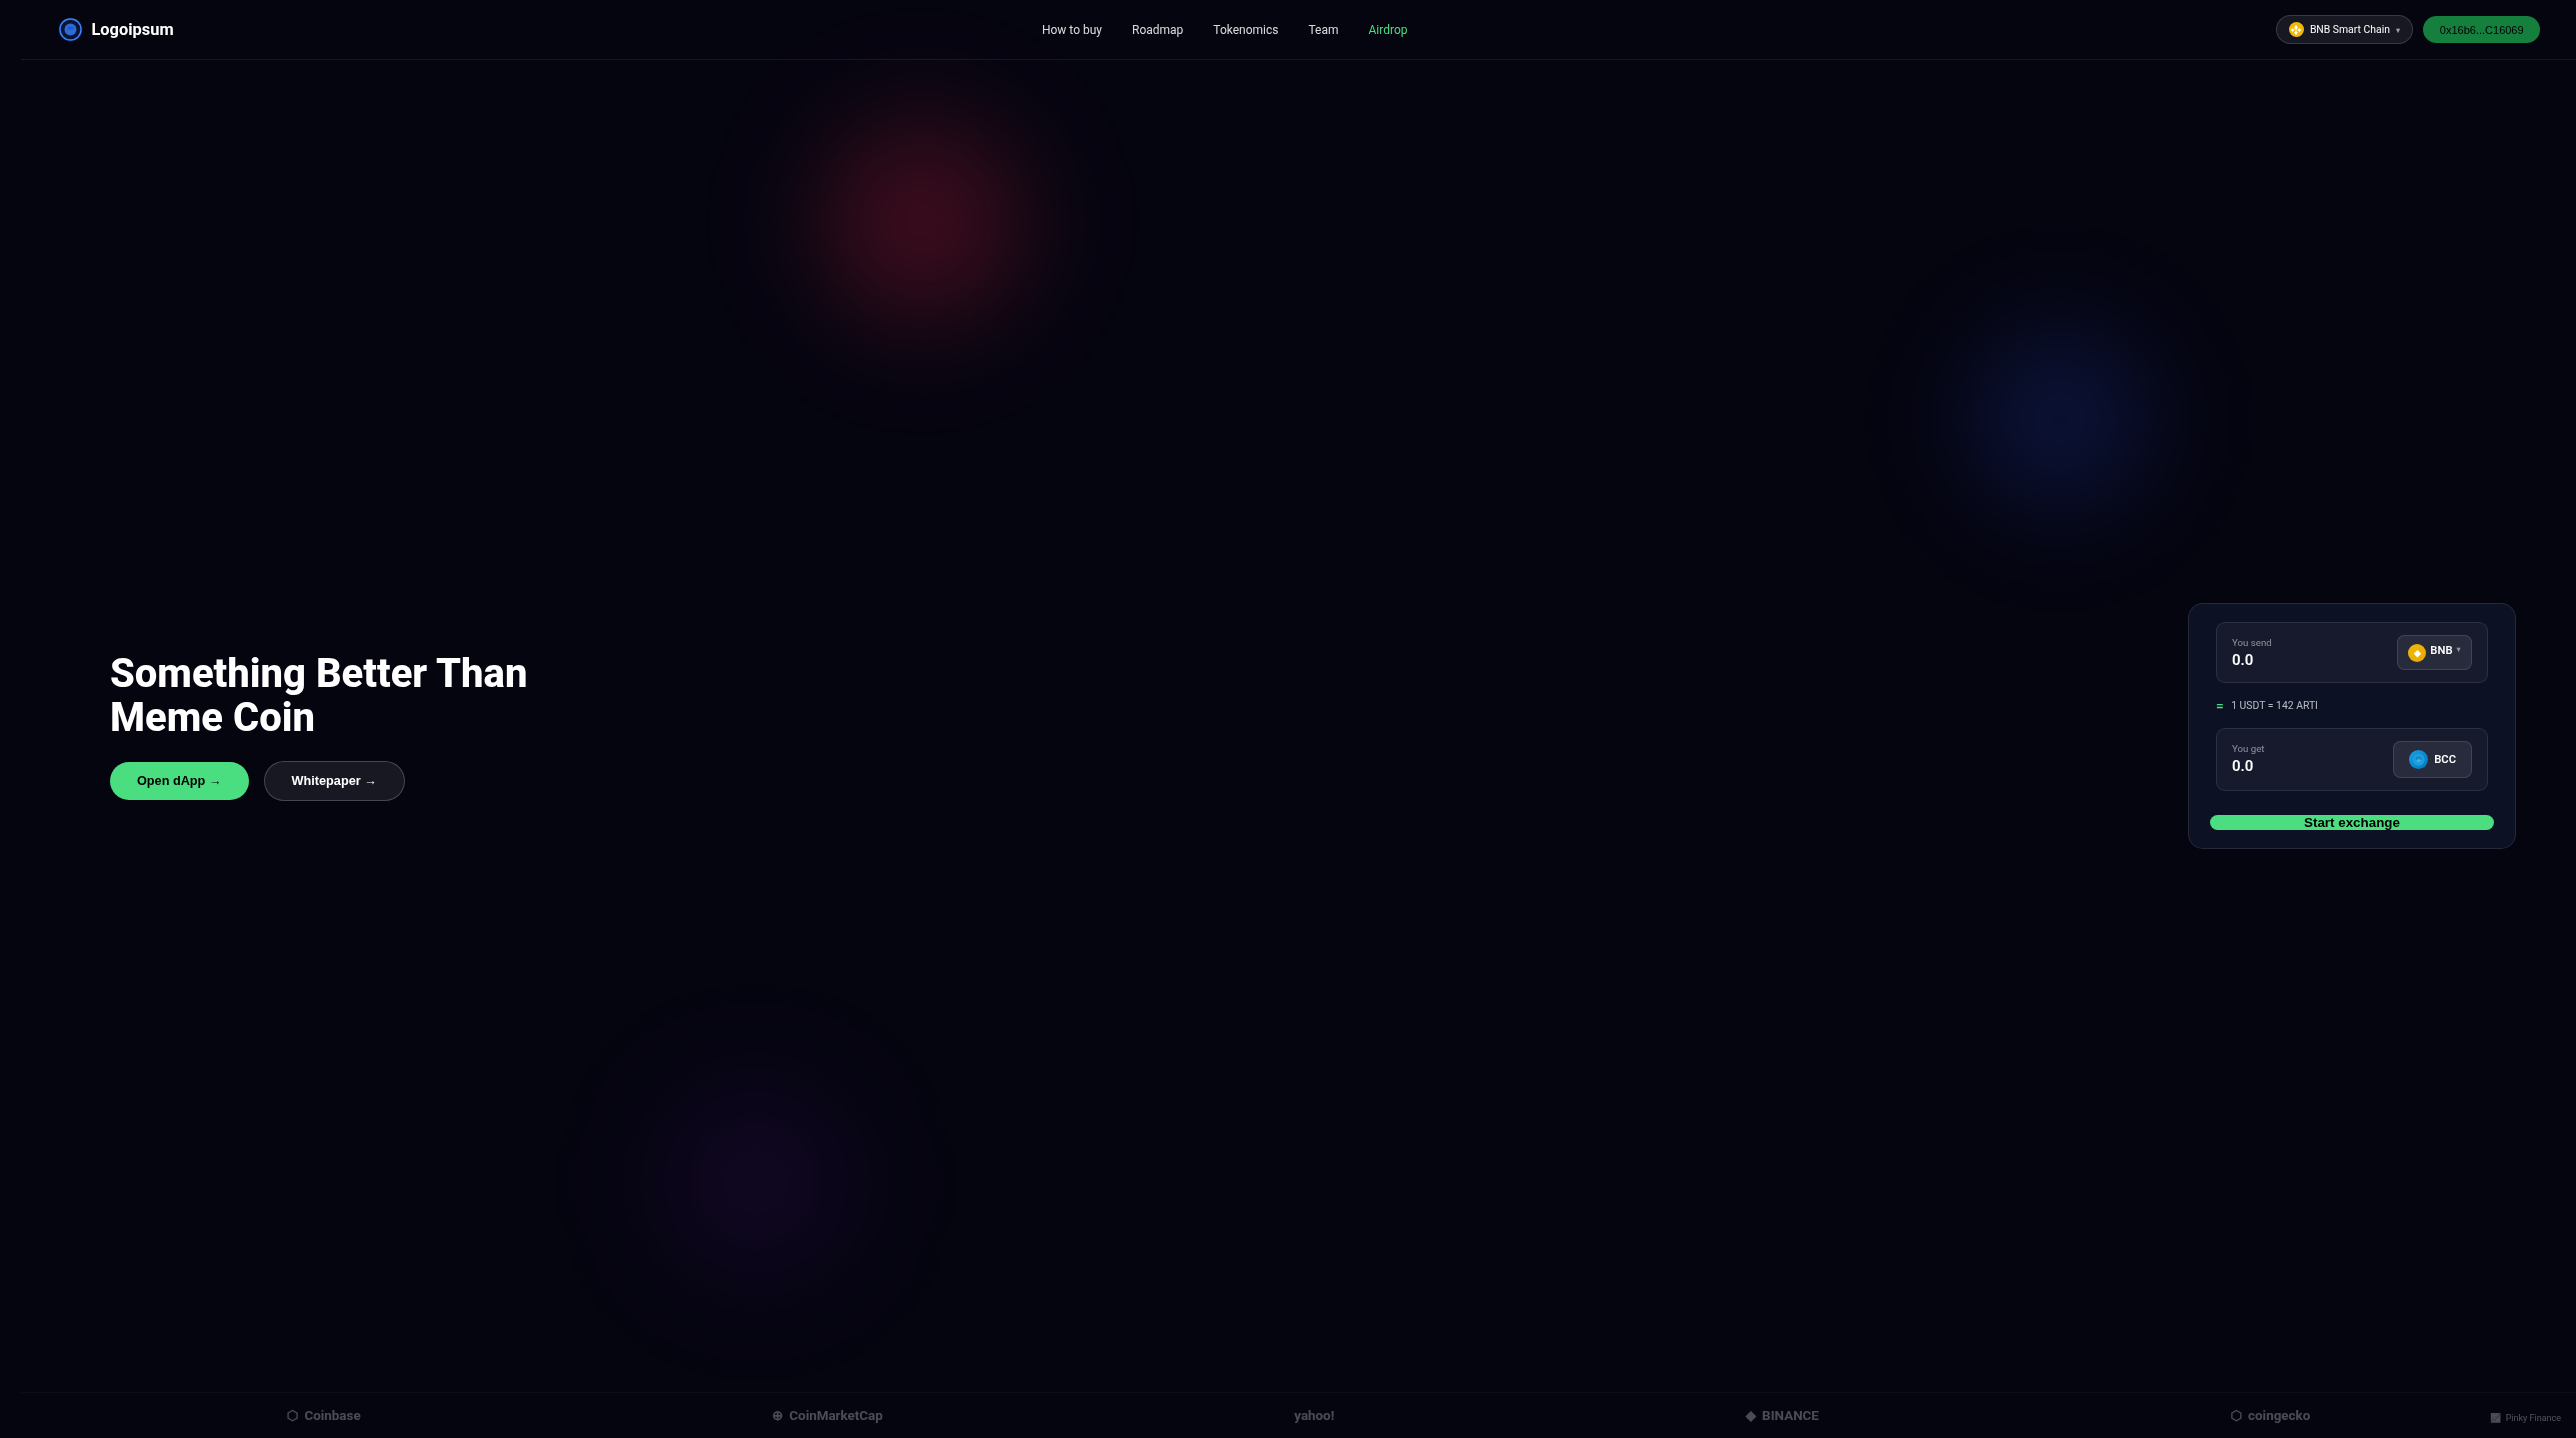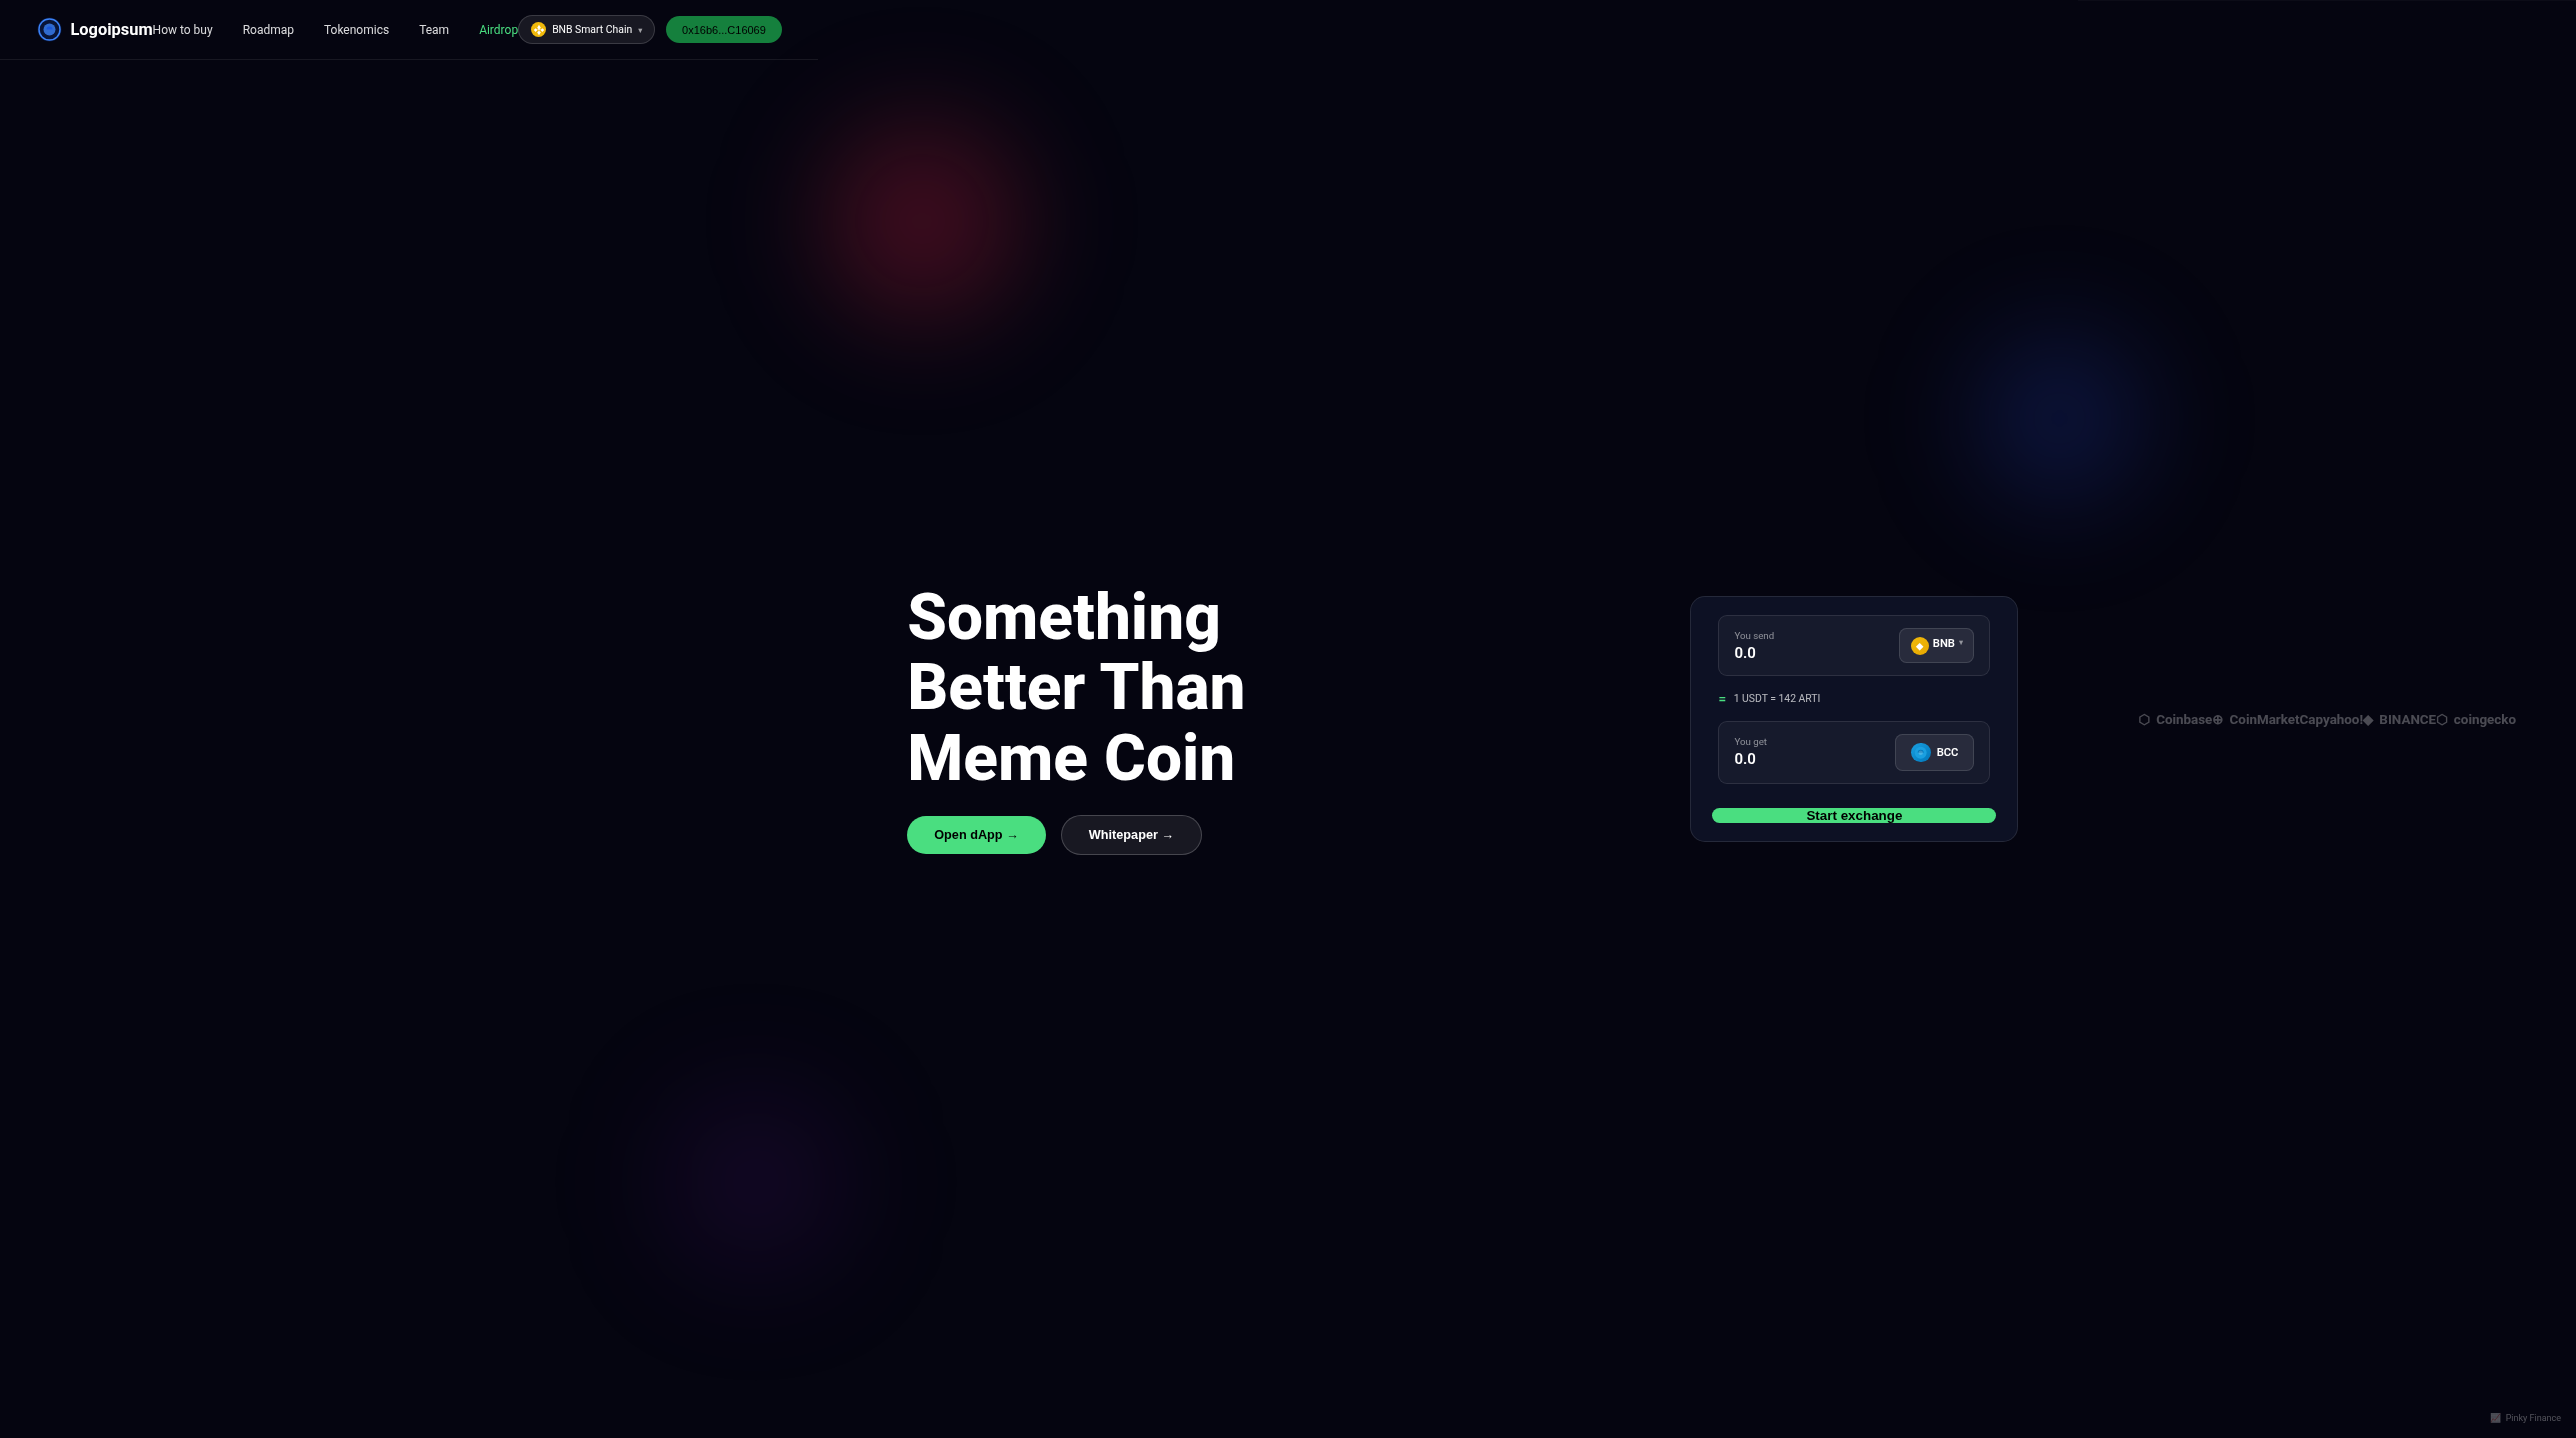--- a/index.html
+++ b/index.html
@@ -49,22 +49,23 @@
       background: radial-gradient(circle, rgba(100,20,160,0.3) 0%, transparent 70%);
       border-radius: 50%;
       filter: blur(60px);
     }
 
     
     .page-wrapper {
       position: relative;
       z-index: 1;
       display: flex;
-      flex-direction: row;
+      flex-direction: column;
       min-height: 100vh;
+      margin-left: 21px;
     }
 
     
     .navbar {
       display: flex;
       align-items: center;
       justify-content: space-between;
       padding: 0 36px;
       height: 60px;
       border-bottom: 0.7px solid rgba(255,255,255,0.08);
@@ -155,21 +156,21 @@
       gap: 45px;
     }
 
     
     .left-section {
       flex: 1;
       max-width: 447px;
     }
 
     .hero-title {
-      font-size: 64px;
+      font-size: 40px;
       font-weight: 800;
       line-height: 1.1;
       color: #fff;
       margin-bottom: 21px;
     }
 
     .hero-subtitle {
       font-size: 12.7px;
       color: rgba(255,255,255,0.65);
       line-height: 1.7;

